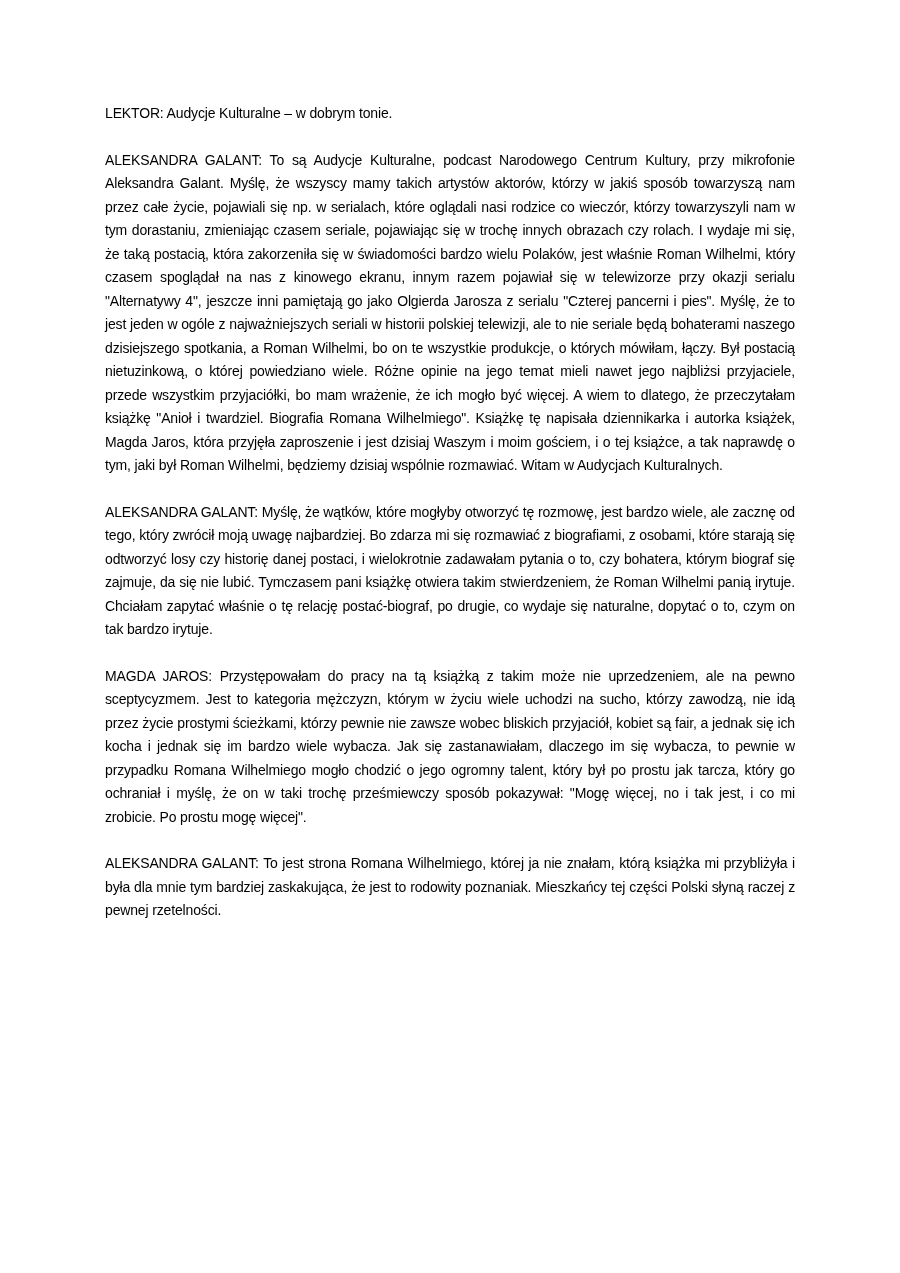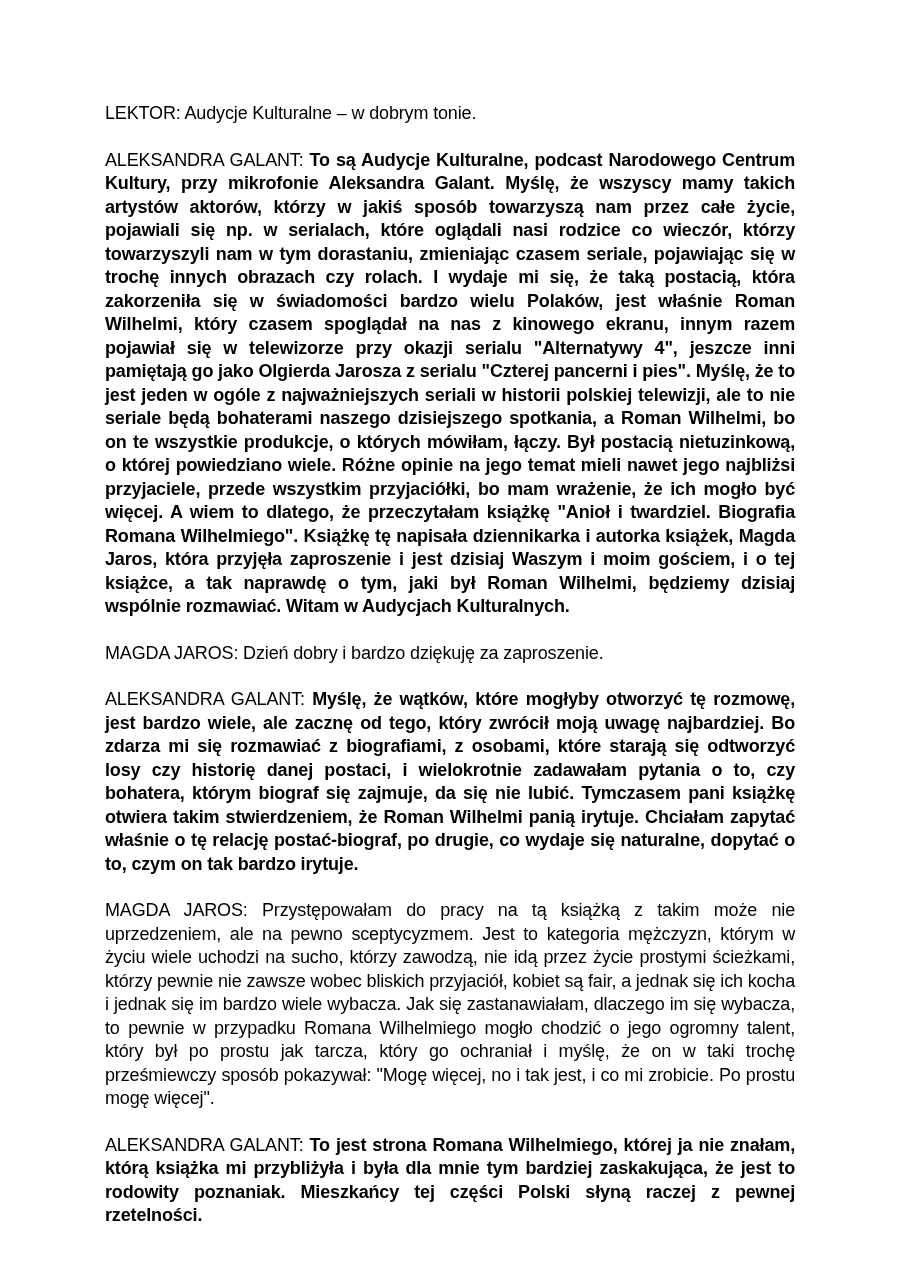--- a/index.html
+++ b/index.html
@@ -14,56 +14,52 @@
     margin: 0 auto;
     background: #ffffff;
     box-sizing: border-box;
     padding: 102px 105px 40px 105px;
     overflow: hidden;
     font-family: "Liberation Sans", "DejaVu Sans", sans-serif;
     color: #000000;
   }
   .para {
     margin: 0 0 23px 0;
-    font-size: 18px;
+    font-size: 14px;
     line-height: 23.5px;
     letter-spacing: -0.15px;
     text-align: justify;
     color: #000000;
   }
   .para:last-child { margin-bottom: 12px; }
   .speaker {
     font-weight: 400;
   }
   .speech {
     font-weight: 400;
   }
   .para.bold-speech .speech {
-    font-weight: 700;
+    font-weight: 400;
   }
 </style>
 </head>
 <body>
 
 <div class="page">
 
   <p class="para">
     <span class="speaker">LEKTOR:</span>
     <span class="speech">Audycje Kulturalne – w dobrym tonie.</span>
   </p>
 
   <p class="para bold-speech">
     <span class="speaker">ALEKSANDRA GALANT:</span>
     <span class="speech">To są Audycje Kulturalne, podcast Narodowego Centrum Kultury, przy mikrofonie Aleksandra Galant. Myślę, że wszyscy mamy takich artystów aktorów, którzy w jakiś sposób towarzyszą nam przez całe życie, pojawiali się np. w serialach, które oglądali nasi rodzice co wieczór, którzy towarzyszyli nam w tym dorastaniu, zmieniając czasem seriale, pojawiając się w trochę innych obrazach czy rolach. I wydaje mi się, że taką postacią, która zakorzeniła się w świadomości bardzo wielu Polaków, jest właśnie Roman Wilhelmi, który czasem spoglądał na nas z kinowego ekranu, innym razem pojawiał się w telewizorze przy okazji serialu "Alternatywy 4", jeszcze inni pamiętają go jako Olgierda Jarosza z serialu "Czterej pancerni i pies". Myślę, że to jest jeden w ogóle z najważniejszych seriali w historii polskiej telewizji, ale to nie seriale będą bohaterami naszego dzisiejszego spotkania, a Roman Wilhelmi, bo on te wszystkie produkcje, o których mówiłam, łączy. Był postacią nietuzinkową, o której powiedziano wiele. Różne opinie na jego temat mieli nawet jego najbliżsi przyjaciele, przede wszystkim przyjaciółki, bo mam wrażenie, że ich mogło być więcej. A wiem to dlatego, że przeczytałam książkę "Anioł i twardziel. Biografia Romana Wilhelmiego". Książkę tę napisała dziennikarka i autorka książek, Magda Jaros, która przyjęła zaproszenie i jest dzisiaj Waszym i moim gościem, i o tej książce, a tak naprawdę o tym, jaki był Roman Wilhelmi, będziemy dzisiaj wspólnie rozmawiać. Witam w Audycjach Kulturalnych.</span>
   </p>
 
-  <p class="para">
-    <span class="speaker">MAGDA JAROS:</span>
-    <span class="speech">Dzień dobry i bardzo dziękuję za zaproszenie.</span>
-  </p>
 
   <p class="para bold-speech">
     <span class="speaker">ALEKSANDRA GALANT:</span>
     <span class="speech">Myślę, że wątków, które mogłyby otworzyć tę rozmowę, jest bardzo wiele, ale zacznę od tego, który zwrócił moją uwagę najbardziej. Bo zdarza mi się rozmawiać z biografiami, z osobami, które starają się odtworzyć losy czy historię danej postaci, i wielokrotnie zadawałam pytania o to, czy bohatera, którym biograf się zajmuje, da się nie lubić. Tymczasem pani książkę otwiera takim stwierdzeniem, że Roman Wilhelmi panią irytuje. Chciałam zapytać właśnie o tę relację postać-biograf, po drugie, co wydaje się naturalne, dopytać o to, czym on tak bardzo irytuje.</span>
   </p>
 
   <p class="para">
     <span class="speaker">MAGDA JAROS:</span>
     <span class="speech">Przystępowałam do pracy na tą książką z takim może nie uprzedzeniem, ale na pewno sceptycyzmem. Jest to kategoria mężczyzn, którym w życiu wiele uchodzi na sucho, którzy zawodzą, nie idą przez życie prostymi ścieżkami, którzy pewnie nie zawsze wobec bliskich przyjaciół, kobiet są fair, a jednak się ich kocha i jednak się im bardzo wiele wybacza. Jak się zastanawiałam, dlaczego im się wybacza, to pewnie w przypadku Romana Wilhelmiego mogło chodzić o jego ogromny talent, który był po prostu jak tarcza, który go ochraniał i myślę, że on w taki trochę prześmiewczy sposób pokazywał: "Mogę więcej, no i tak jest, i co mi zrobicie. Po prostu mogę więcej".</span>
   </p>

